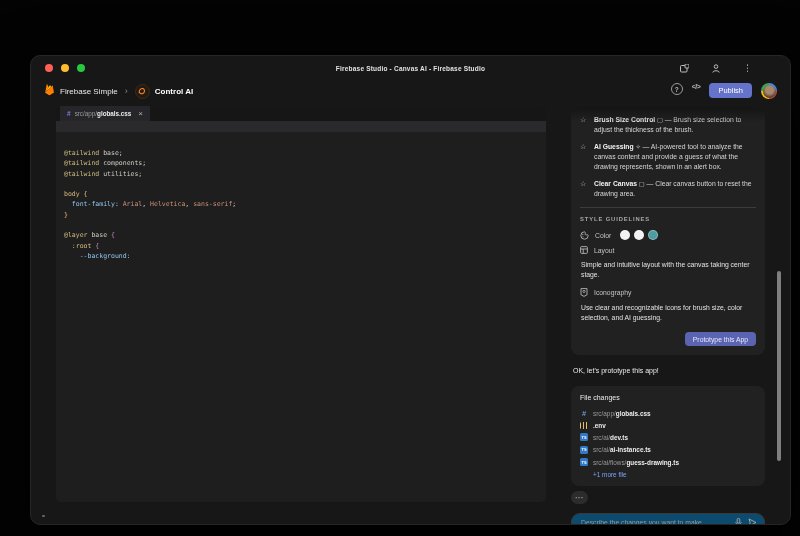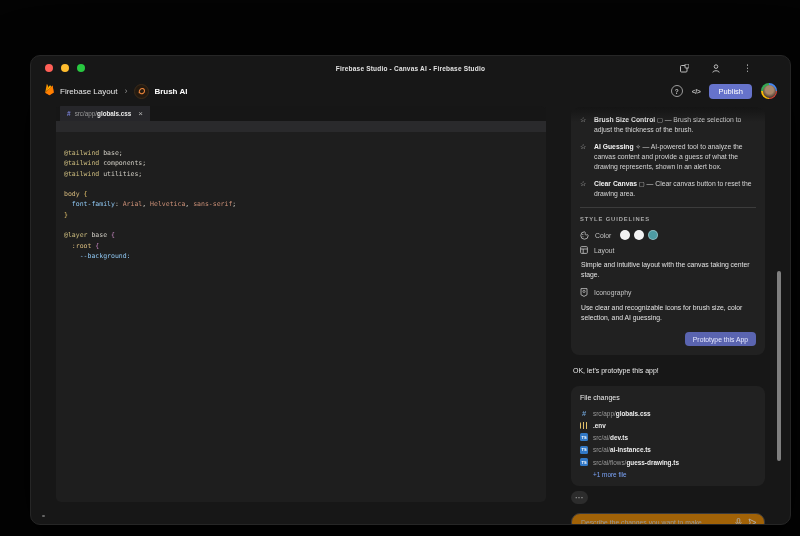--- a/index.html
+++ b/index.html
@@ -18,21 +18,21 @@
   .tb-icons svg{display:block}
   .dots-v{font-size:9px;color:#cfcfcf;line-height:1;}
 
   
   .appbar{height:22px;display:flex;align-items:center;padding:0 13px;gap:5px;}
   .brand{font-size:8px;color:#e8e8e8;font-weight:500;}
   .crumb-chev{color:#8f8f8f;font-size:9px;margin:0 2px;line-height:1;}
   .app-icon{width:13px;height:13px;border-radius:50%;background:#241a10;border:1px solid #3d2c1a;
             display:flex;align-items:center;justify-content:center;}
   .app-name{font-size:8px;color:#ffffff;font-weight:700;}
-  .appbar-right{margin-left:auto;display:flex;align-items:center;gap:9px;}
+  .appbar-right{margin-left:auto;display:flex;gap:9px;}
   .help-circ{width:10px;height:10px;border-radius:50%;border:1px solid #9b9b9b;color:#bdbdbd;
              font-size:6.5px;display:flex;align-items:center;justify-content:center;font-weight:700;}
   .code-glyph{font-size:7px;font-weight:700;color:#b8b8b8;letter-spacing:-.5px;}
   .publish-btn{height:15px;padding:0 9px;border-radius:4px;border:none;color:#fff;font-size:7.5px;
                font-family:inherit;display:flex;align-items:center;}
   .avatar{width:16px;height:16px;border-radius:50%;position:relative;
           background:conic-gradient(#4285f4 0 25%,#ea4335 25% 50%,#fbbc05 50% 75%,#34a853 75% 100%);}
   .avatar::after{content:"";position:absolute;inset:1.5px;border-radius:50%;
           background:radial-gradient(circle at 50% 38%,#a8876a 0 38%,#544237 70%,#2c241e 100%);}
 
@@ -76,21 +76,21 @@
   .fc-text{white-space:nowrap;}
   .fc-path{color:#9a9a9a;}
   .fc-file{color:#ededed;font-weight:700;}
   .fc-icon{width:8px;height:8px;flex:0 0 8px;display:flex;align-items:center;justify-content:center;border-radius:1.5px;}
   .fc-icon.ts{background:#3178c6;color:#fff;font-size:4px;font-weight:700;}
   .fc-icon.css{color:#6d9ecf;font-size:7.5px;font-weight:700;}
   .fc-icon.env{background:repeating-linear-gradient(90deg,#e2c069 0 1.5px,transparent 1.5px 3px);height:7px;}
   .fc-more{font-size:6.4px;margin:3px 0 1px 13px;}
   .typing{margin-top:5px;width:17px;height:13px;border-radius:8px;background:#2c2c2c;color:#a9a9a9;
           display:flex;align-items:center;justify-content:center;font-size:7px;letter-spacing:.5px;font-weight:700;}
-  .input-bar{margin-top:9px;height:17px;background:#a16207;border:1px solid #3a3a3c;border-radius:9px;
+  .input-bar{margin-top:9px;height:17px;background:#0c4a6e;border:1px solid #3a3a3c;border-radius:9px;
              display:flex;align-items:center;padding:0 7px;gap:6px;}
   .input-bar input{flex:1;background:transparent;border:none;outline:none;font-size:6.8px;color:#ddd;font-family:inherit;min-width:0;}
   .input-bar input::placeholder{color:#9b9b9b;}
 
   .scroll-thumb{position:absolute;left:746px;top:215px;width:3.5px;height:190px;border-radius:2px;background:#929292;opacity:.85;}
   .corner-dot{position:absolute;left:11px;bottom:7px;width:2.5px;height:2.5px;border-radius:50%;background:#7a7a7a;opacity:.8;}
 </style>
 </head>
 <body>
 
@@ -123,28 +123,28 @@
 
     <div class="appbar">
       <span>
         <svg width="11" height="13" viewBox="0 0 11 13">
             <path d="M1.2 9.6 L2.9 0.8 L4.7 4.3 Z" fill="#ff9100"></path>
             <path d="M1.2 9.6 L6.1 1.9 L7.2 4.0 Z" fill="#ffc400"></path>
             <path d="M1.2 9.8 L8.6 2.6 L9.8 9.6 L5.5 12.2 Z" fill="#ff4d00"></path>
             <path d="M1.2 9.8 L8.6 2.6 L9.8 9.6 L5.5 12.2 Z" fill="#ff9100" opacity=".75"></path>
           </svg>
       </span>
-      <span class="brand">Firebase Layout</span>
+      <span class="brand">Firebase Simple</span>
       <span class="crumb-chev">›</span>
       <span class="app-icon">
         <svg width="8" height="8" viewBox="0 0 8 8">
             <path d="M1.2 5.6 C1 3 3 1 5 1.6 C7 2.2 7 5 5.2 6.2 C3.8 7.1 2 6.8 1.6 5.4" fill="none" stroke="#e8833a" stroke-width="1.1" stroke-linecap="round"></path>
           </svg>
       </span>
-      <span class="app-name">Brush AI</span>
+      <span class="app-name">Control AI</span>
       <div class="appbar-right">
         <span class="help-circ">?</span>
         <span class="code-glyph">&lt;/&gt;</span>
         <button class="publish-btn" style="background: rgb(102, 115, 203);">Publish</button>
         <span class="avatar"></span>
       </div>
     </div>
 
     <div class="editor">
       <div class="tabbar">

